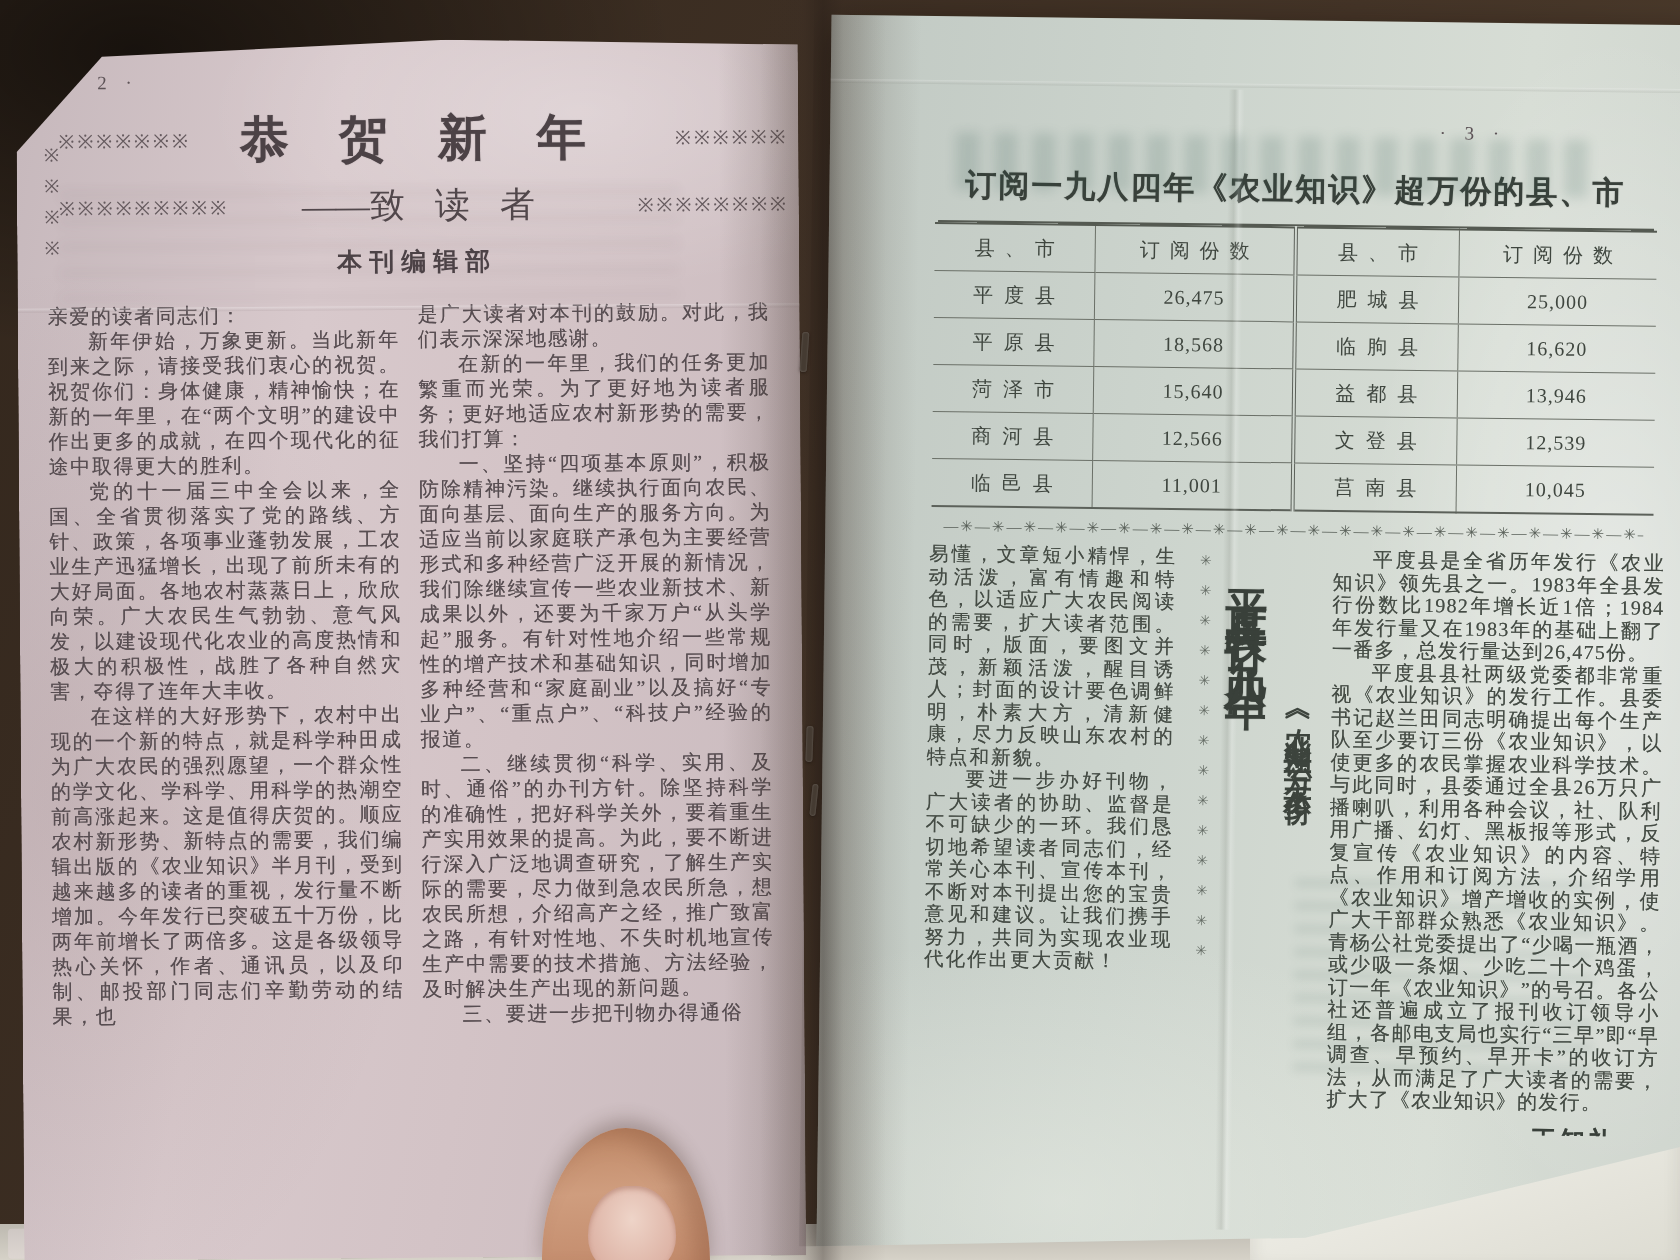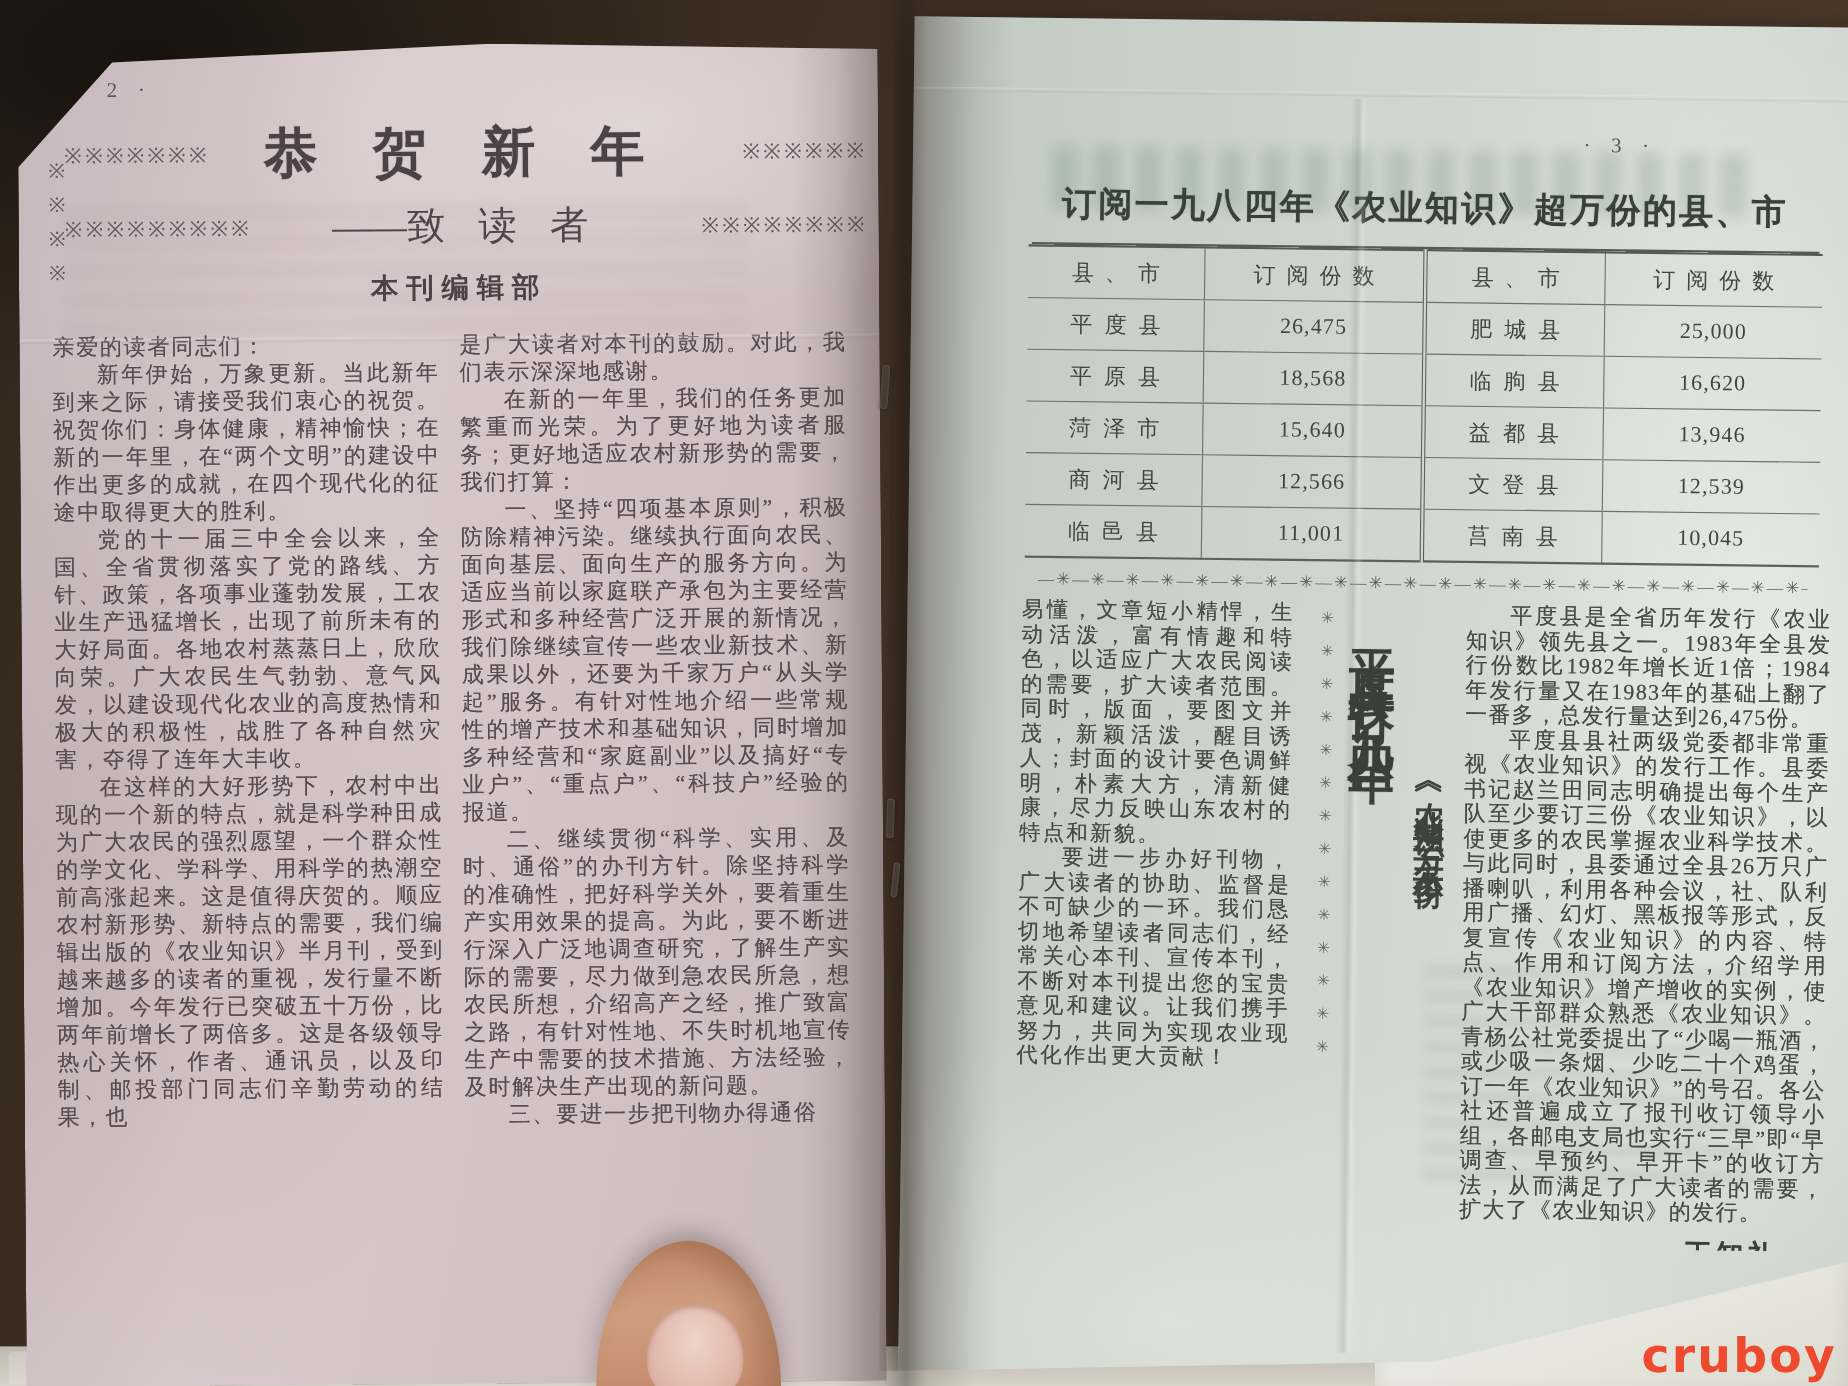--- a/index.html
+++ b/index.html
@@ -246,14 +246,13 @@
     </div>
   </div>
 
   <div class="gutter"></div>
   <div class="staple staple1"></div>
   <div class="staple staple2"></div>
   <div class="staple staple3"></div>
   <div class="thumb">
     <div class="nail"></div>
   </div>
-  <div class="watermark">cruboy</div>
 </div>
 
 </body></html>

